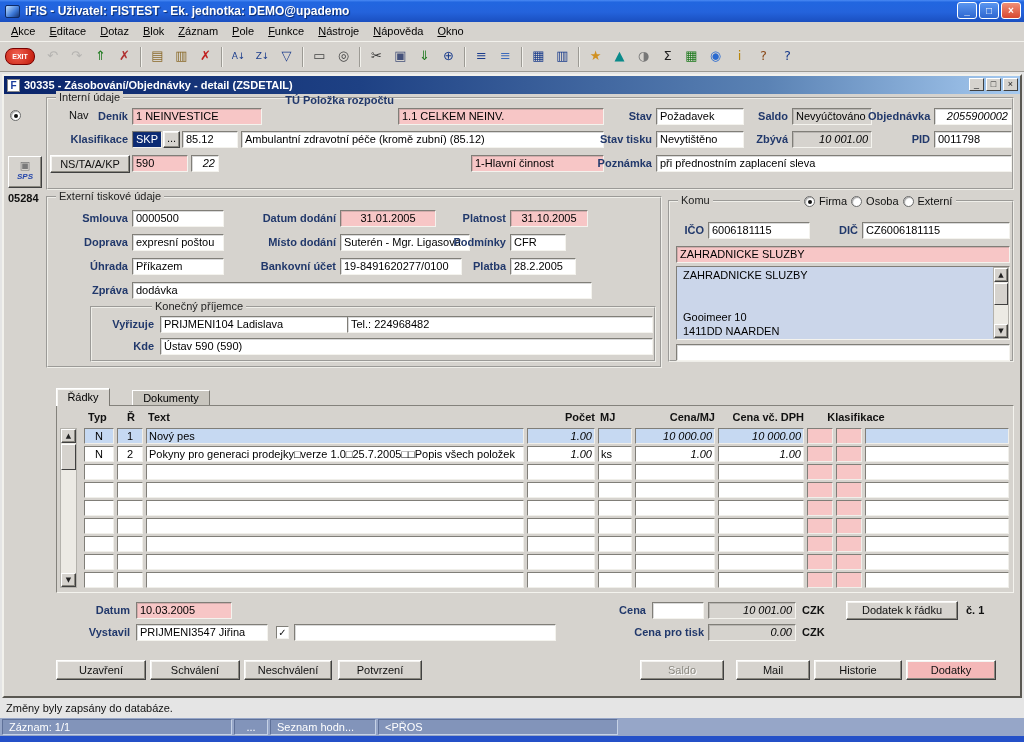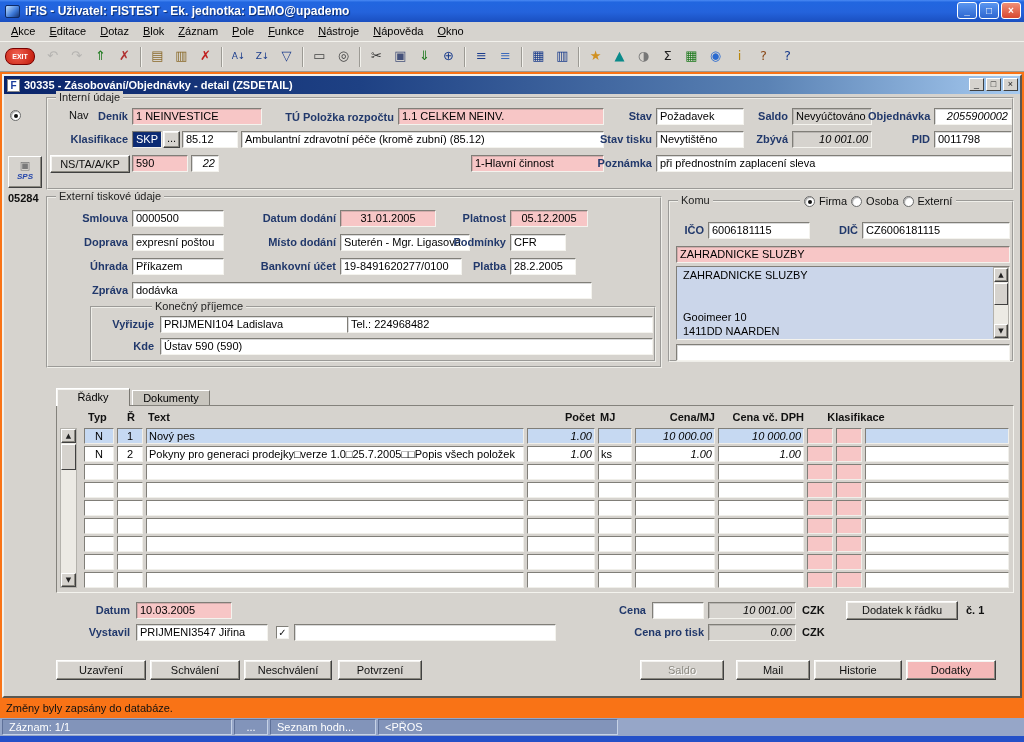--- a/index.html
+++ b/index.html
@@ -1,17 +1,17 @@
 <!DOCTYPE html>
 <html><head>
 <meta charset="utf-8">
 <style>
 *{margin:0;padding:0;box-sizing:border-box;}
 body{font-family:"Liberation Sans","DejaVu Sans",sans-serif;background:#808080;}
-.screen{position:relative;width:1024px;height:742px;background:#f97316;overflow:hidden;font-size:11px;color:#000;}
+.screen{position:relative;width:1024px;height:742px;background:#e5e5e5;overflow:hidden;font-size:11px;color:#000;}
 
 
 .titlebar{position:absolute;left:0;top:0;width:1024px;height:22px;background:linear-gradient(180deg,#4A8AF4 0%,#2166E0 10%,#2463DC 55%,#1A4FC0 100%);display:flex;align-items:center;}
 .appicon{width:15px;height:13px;margin:0 5px;background:linear-gradient(135deg,#BFE0FF,#3C78D8 60%,#16336E);border:1px solid #0E2B66;border-radius:2px;flex:0 0 auto;}
 .apptitle{color:#fff;font-weight:bold;font-size:12px;text-shadow:1px 1px 1px #0A2A6A;white-space:nowrap;}
 .wbtns{position:absolute;right:3px;top:2px;display:flex;gap:2px;}
 .wbtn{width:20px;height:17px;border:1px solid #fff;border-radius:3px;background:linear-gradient(180deg,#5A96F0,#2E66D0);color:#fff;font-size:10px;line-height:15px;text-align:center;font-weight:bold;}
 .wbtn.close{background:linear-gradient(180deg,#F09078,#D84830);}
 
 
@@ -168,21 +168,21 @@
     <span class="spsglyph">▣</span>
     <span class="spstext">SPS</span>
   </div>
   <span class="formnum" style="left:8px;top:192px;">05284</span>
 
   <div class="group" style="left:46px;top:97px;width:968px;height:93px;">
     <span class="legend">Interní údaje</span>
   </div>
   <span class="label" style="left:58px;top:108px;width:70px;">Deník</span>
   <div class="field pink" style="left:132px;top:108px;width:130px;">1 NEINVESTICE</div>
-  <span class="label" style="left:268px;top:109px;width:126px;">TÚ Položka rozpočtu</span>
+  <span class="label" style="left:268px;top:92px;width:126px;">TÚ Položka rozpočtu</span>
   <div class="field pink" style="left:398px;top:108px;width:206px;">1.1 CELKEM NEINV.</div>
   <span class="label" style="left:610px;top:108px;width:42px;">Stav</span>
   <div class="field" style="left:656px;top:108px;width:88px;">Požadavek</div>
   <span class="label" style="left:746px;top:108px;width:42px;">Saldo</span>
   <div class="field grayf" style="left:792px;top:108px;width:80px;">Nevyúčtováno</div>
   <span class="label" style="left:868px;top:108px;width:62px;">Objednávka</span>
   <div class="field num" style="left:934px;top:108px;width:78px;">2055900002</div>
 
   <span class="label" style="left:58px;top:131px;width:70px;">Klasifikace</span>
   <div class="field selblue ctr" style="left:132px;top:131px;width:30px;">SKP</div>
@@ -204,21 +204,21 @@
   <div class="field" style="left:656px;top:155px;width:356px;">při přednostním zaplacení sleva</div>
 
   <div class="group" style="left:46px;top:196px;width:616px;height:172px;">
     <span class="legend">Externí tiskové údaje</span>
   </div>
   <span class="label" style="left:58px;top:210px;width:70px;">Smlouva</span>
   <div class="field" style="left:132px;top:210px;width:92px;">0000500</div>
   <span class="label" style="left:238px;top:210px;width:98px;">Datum dodání</span>
   <div class="field pink ctr" style="left:340px;top:210px;width:96px;">31.01.2005</div>
   <span class="label" style="left:440px;top:210px;width:66px;">Platnost</span>
-  <div class="field pink ctr" style="left:510px;top:210px;width:78px;">05.12.2005</div>
+  <div class="field pink ctr" style="left:510px;top:210px;width:78px;">31.10.2005</div>
 
   <span class="label" style="left:58px;top:234px;width:70px;">Doprava</span>
   <div class="field" style="left:132px;top:234px;width:92px;">expresní poštou</div>
   <span class="label" style="left:238px;top:234px;width:98px;">Místo dodání</span>
   <div class="field" style="left:340px;top:234px;width:130px;">Suterén - Mgr. Ligasová</div>
   <span class="label" style="left:440px;top:234px;width:66px;">Podmínky</span>
   <div class="field" style="left:510px;top:234px;width:56px;">CFR</div>
 
   <span class="label" style="left:58px;top:258px;width:70px;">Úhrada</span>
   <div class="field" style="left:132px;top:258px;width:92px;">Příkazem</div>
@@ -260,21 +260,21 @@
 
 Gooimeer 10
 1411DD NAARDEN</div>
   <div class="sb" style="left:993px;top:267px;width:16px;height:72px;">
     <div class="sbbtn" style="top:0;height:14px;">▲</div>
     <div class="sbthumb" style="top:15px;height:22px;"></div>
     <div class="sbbtn" style="bottom:0;height:14px;">▼</div>
   </div>
   <div class="field" style="left:676px;top:344px;width:334px;"></div>
 
-  <div class="tab active" style="left:56px;top:388px;width:74px;height:18px;">Řádky</div>
+  <div class="tab active" style="left:56px;top:388px;width:54px;height:18px;">Řádky</div>
   <div class="tab inactive" style="left:132px;top:390px;width:78px;height:16px;">Dokumenty</div>
 
   <div class="panel" style="left:56px;top:405px;width:958px;height:188px;z-index:2;"></div>
   <span class="thead" style="left:88px;top:410px;z-index:3;">Typ</span>
   <span class="thead" style="left:118px;top:410px;width:26px;text-align:center;z-index:3;">Ř</span>
   <span class="thead" style="left:148px;top:410px;z-index:3;">Text</span>
   <span class="thead" style="left:527px;top:410px;width:68px;text-align:right;z-index:3;">Počet</span>
   <span class="thead" style="left:600px;top:410px;z-index:3;">MJ</span>
   <span class="thead" style="left:635px;top:410px;width:80px;text-align:right;z-index:3;">Cena/MJ</span>
   <span class="thead" style="left:718px;top:410px;width:86px;text-align:right;z-index:3;">Cena vč. DPH</span>

